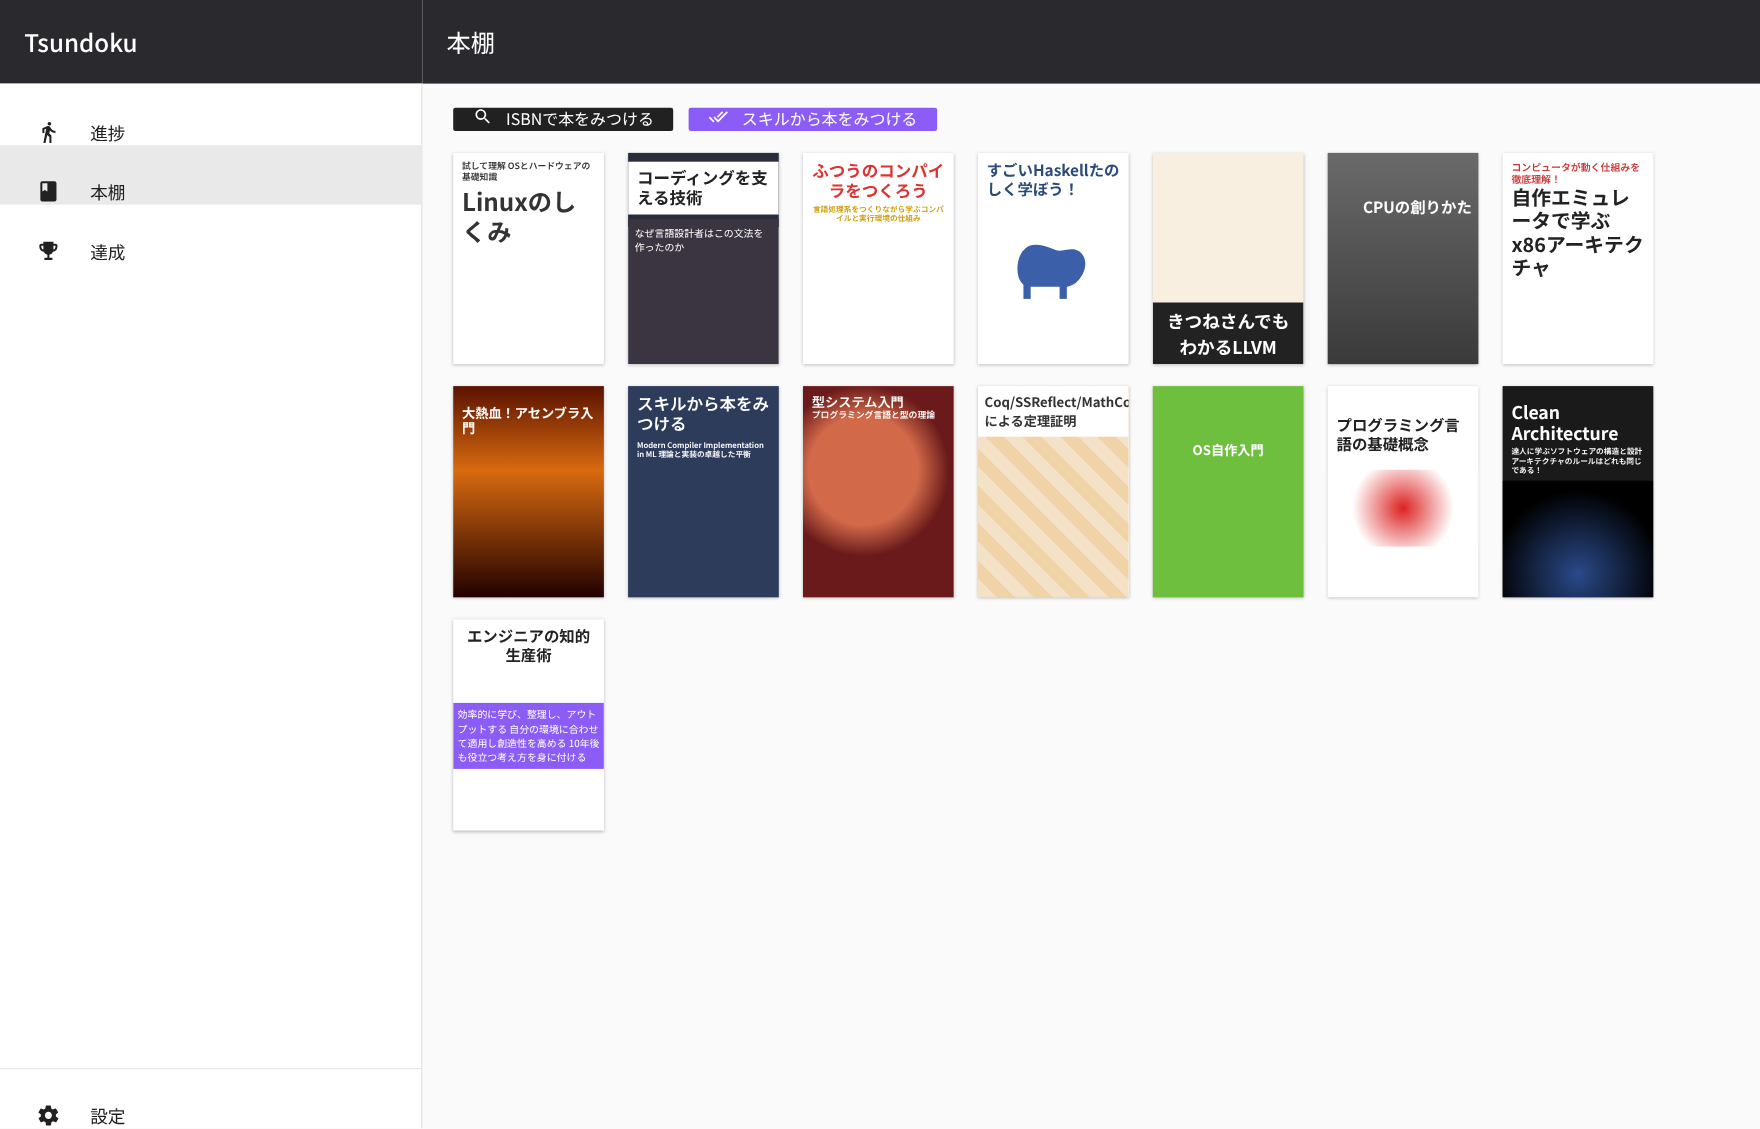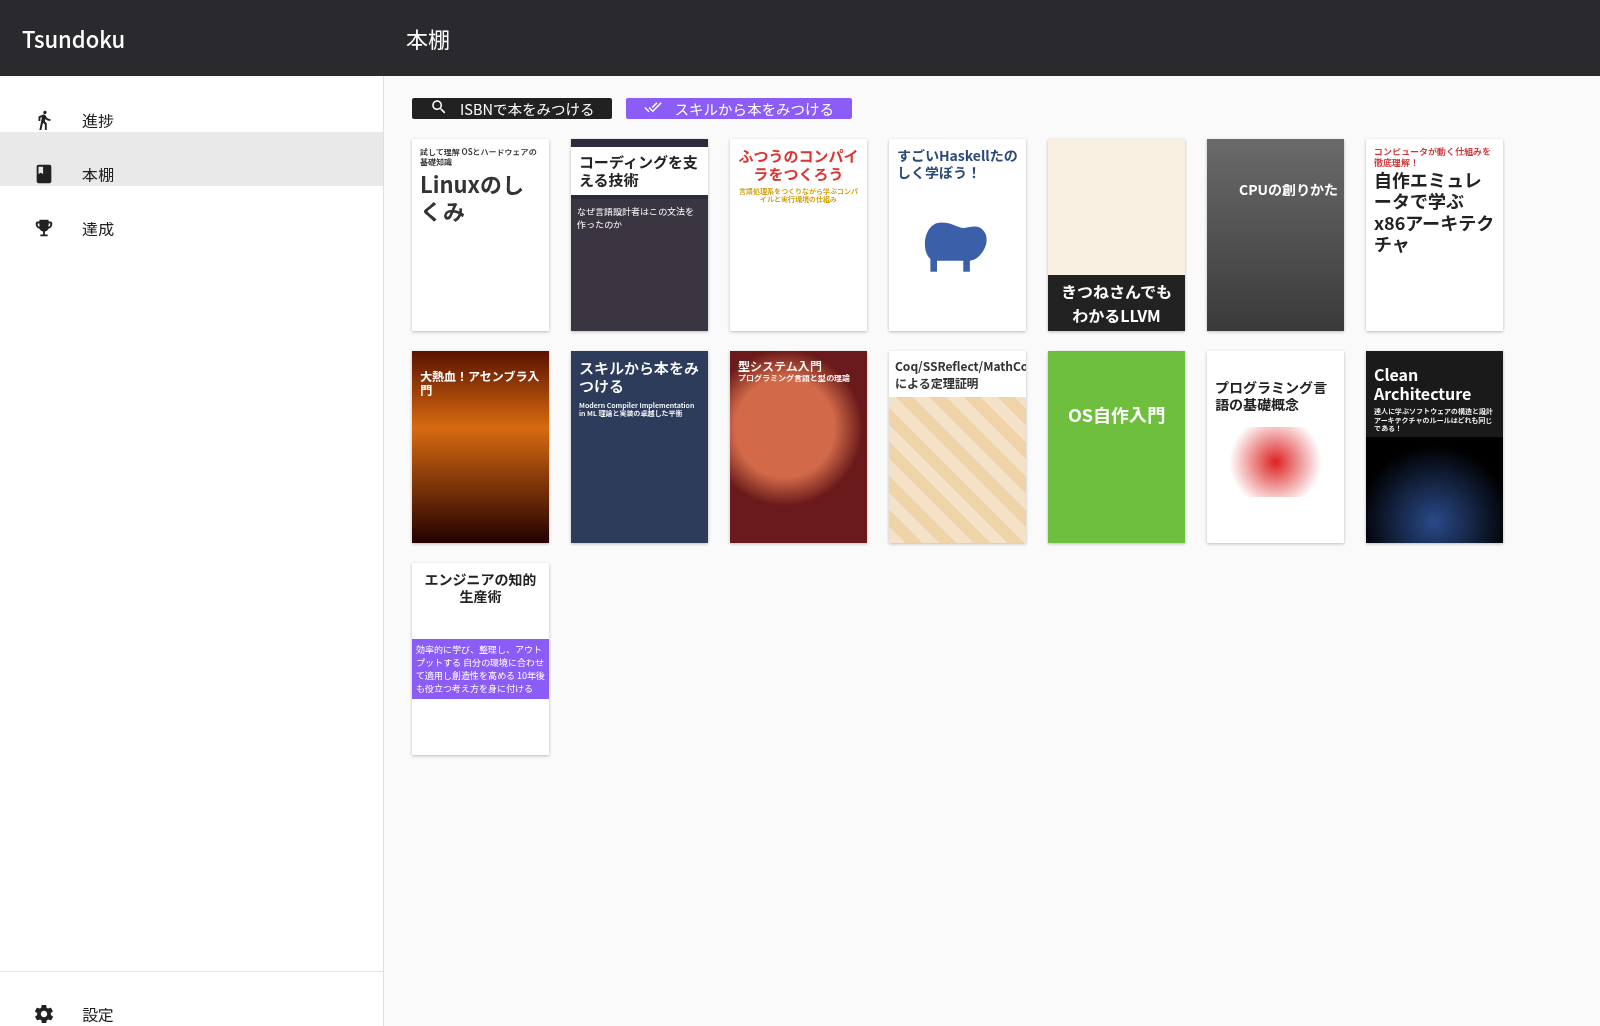--- a/index.html
+++ b/index.html
@@ -43,21 +43,21 @@
 .c6 .xt{font-size:18px;font-weight:700}
 .c7{background:linear-gradient(#5a1200,#d86a10 40%,#200);color:#fff}
 .c7 .at{font-size:12px;font-weight:700;margin-top:10px}
 .c8{background:#2e3c5c;color:#fff}
 .c8 .ct{font-size:15px;font-weight:600}
 .c9{background:radial-gradient(circle at 40% 40%,#d26a4a 0 35%,#6a1a1a 55%);color:#fff}
 .c9 .tt{font-size:12px;font-weight:600}
 .c10{background:repeating-linear-gradient(45deg,#f4e2c8 0 12px,#f0d4a8 12px 24px)}
 .c10 .coq{background:#fff;padding:6px;font-size:12px;font-weight:700;color:#333}
 .c11{background:#6fbf3f;color:#fff}
-.c11 .ot{font-size:18px;font-weight:700;margin-top:50px;text-align:center}
+.c11 .ot{font-size:12px;font-weight:700;margin-top:50px;text-align:center}
 .c12{background:#fff}
 .c12 .pt{font-size:14px;font-weight:700;margin-top:20px}
 .c12 .wave{height:70px;background:radial-gradient(circle,#d22 0,#fff 60%);margin-top:10px}
 .c13{background:#1a1a1a;color:#fff}
 .c13 .cat{font-size:16px;font-weight:700;margin-top:6px}
 .c14{background:#fff;color:#222}
 .c14 .et{font-size:14px;font-weight:700;text-align:center}
 .c14 .eb{background:#8b5cf6;color:#fff;font-size:9px;padding:4px;margin-top:30px}
 </style>
 </head>

